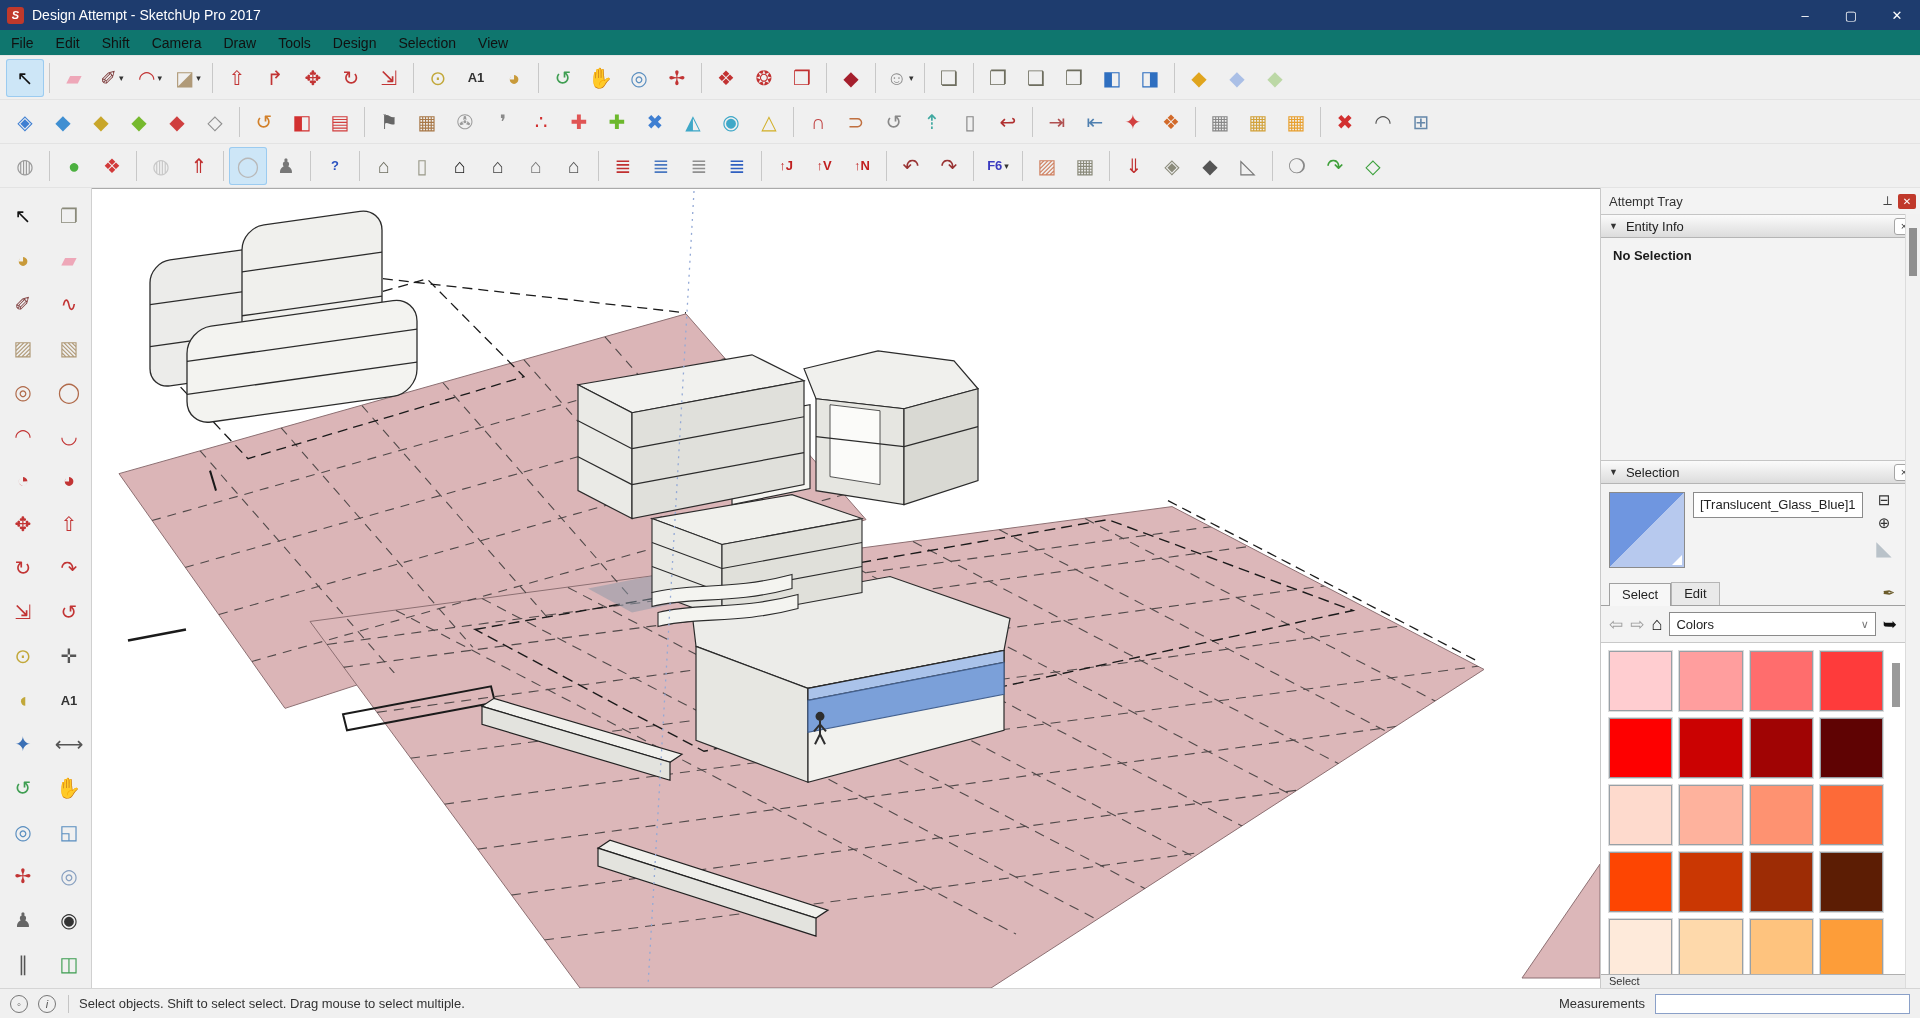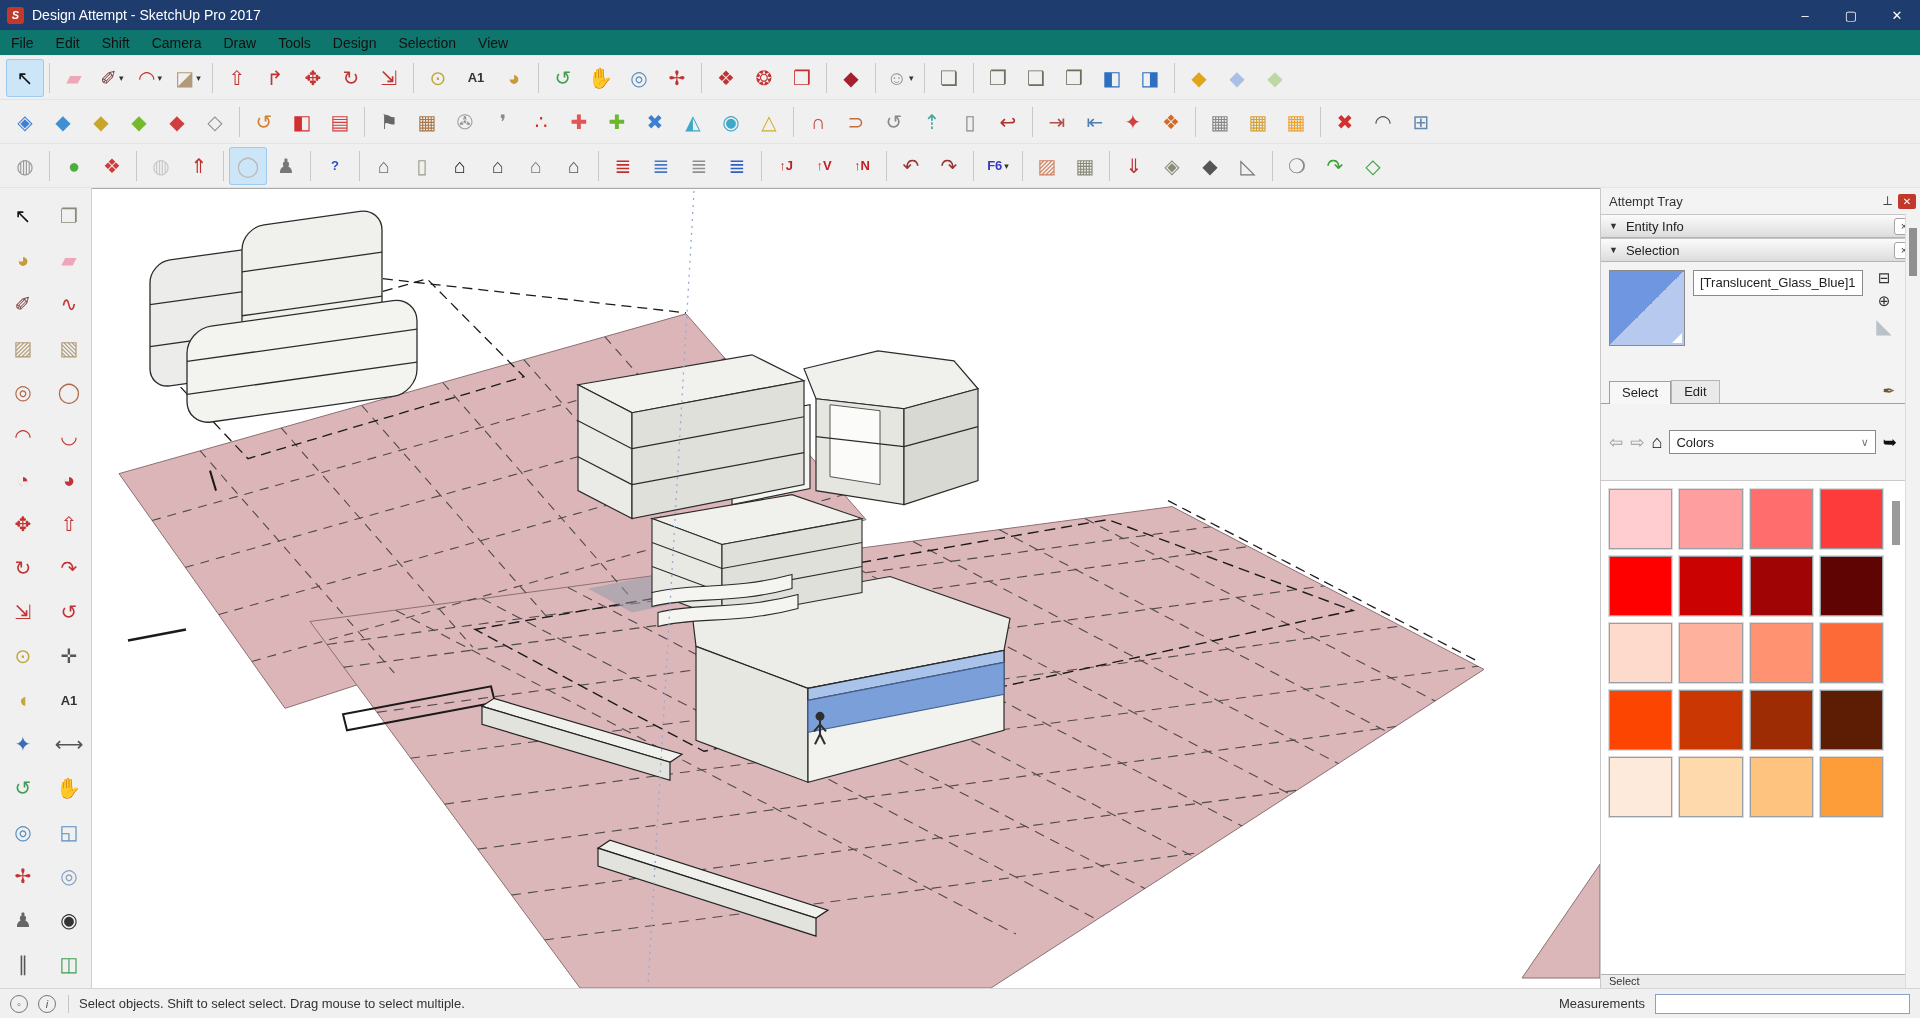--- a/index.html
+++ b/index.html
@@ -43,21 +43,21 @@
   .pin { font-size:13px; color:#444; padding:0 6px; }
   .tray-x { width:18px; height:15px; background:#c0392b; color:#fff; font-size:10px; display:flex; align-items:center;justify-content:center; border-radius:2px; }
   .sechead { height:24px; background:linear-gradient(#fbfbfb,#dcdcdc); border-top:1px solid #c5c5c5; border-bottom:1px solid #b5b5b5;
              display:flex; align-items:center; padding:0 6px 0 8px; font-size:13px; color:#222; flex:0 0 auto;}
   .sechead .tri { font-size:9px; margin-right:8px; color:#333; }
   .sechead .spacer { flex:1; }
   .sec-x { width:20px; height:17px; background:#fff; border:1px solid #a5a5a5; border-radius:3px; font-size:11px; color:#333;
            display:flex; align-items:center; justify-content:center; }
   .entitybody { height:222px; padding:10px 12px; font-size:13px; font-weight:bold; color:#1a1a1a; flex:0 0 auto;}
 
-  .matcontent { flex:1 1 auto; display:flex; flex-direction:column; min-height:0; padding-right:15px;gap:20px; }
+  .matcontent { flex:1 1 auto; display:flex; flex-direction:column; min-height:0; padding-right:15px; }
   .matpreview { display:flex; padding:8px; gap:8px; flex:0 0 96px; }
   .matswatch { width:76px; height:76px; border:1px solid #8a8a8a; position:relative;
                background:linear-gradient(135deg,#6f96e0 0 50%,#b7c9ee 50% 100%); }
   .matswatch::after{ content:""; position:absolute; right:2px; bottom:2px; border-style:solid; border-width:0 0 10px 10px; border-color:transparent transparent #fff transparent;}
   .matname { flex:1; height:26px; background:#fff; border:1px solid #8a8a8a; font-size:13px; color:#222; padding:4px 6px; overflow:hidden; white-space:nowrap; }
   .maticons { width:26px; display:flex; flex-direction:column; align-items:center; gap:8px; }
   .mi { font-size:15px; color:#333; line-height:1; }
   .mi.sample { color:#b9c2c9; font-size:20px; }
   .tabsrow { display:flex; align-items:flex-end; padding:0 10px 0 8px; border-bottom:1px solid #a0a0a0; flex:0 0 26px; }
   .tab { font-size:13px; padding:3px 12px 4px; color:#222; }
@@ -703,20 +703,21 @@
         <span class="pin">⟂</span>
         <span class="tray-x">✕</span>
       </div>
 
       <div class="sechead">
         <span class="tri">▼</span>
         <span>Entity Info</span>
         <span class="spacer"></span>
         <span class="sec-x">×</span>
       </div>
+      <div class="entitybody">No Selection</div>
 
       <div class="sechead">
         <span class="tri">▼</span>
         <span>Selection</span>
         <span class="spacer"></span>
         <span class="sec-x">×</span>
       </div>
 
       <div class="matcontent">
         <div class="matpreview">

